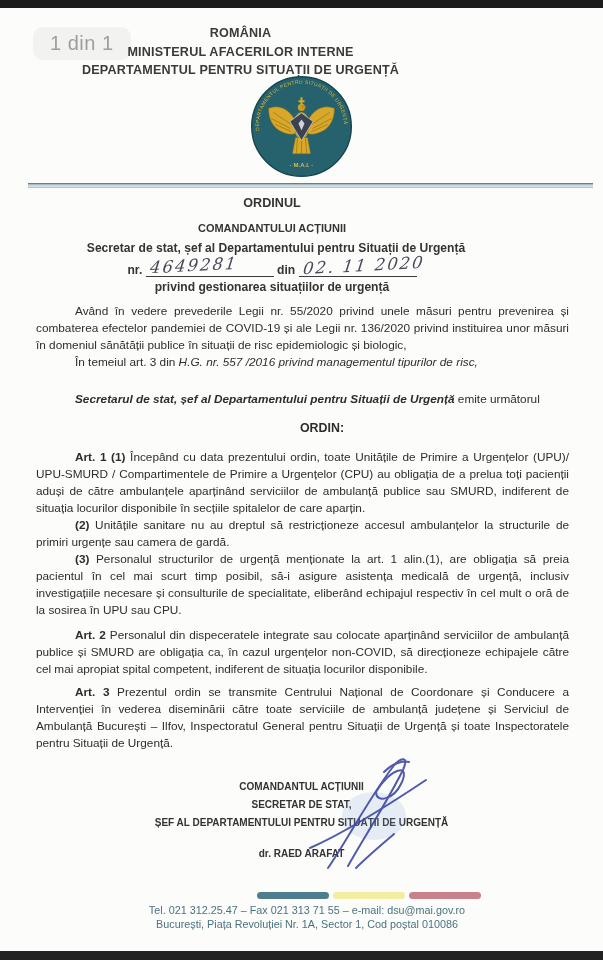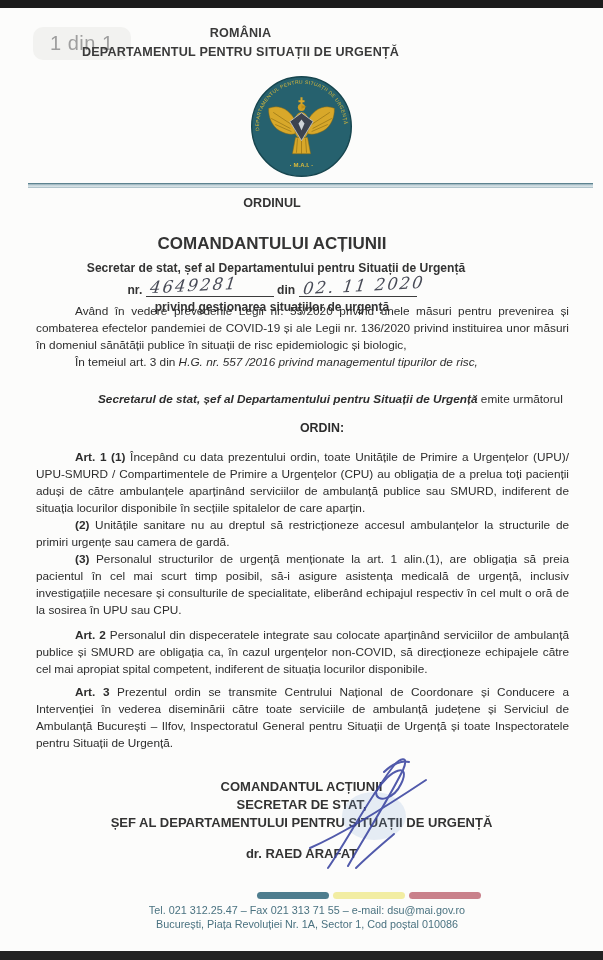--- a/index.html
+++ b/index.html
@@ -22,62 +22,63 @@
     font-weight:bold; font-size:12.6px; line-height:18.5px; color:#3a3a3a; letter-spacing:0.2px; }
 
   .emblem { position:absolute; top:76px; left:251px; width:101px; height:101px; }
 
   .divider { position:absolute; top:183px; left:28px; width:565px; height:5px;
     background:linear-gradient(#93aeb8, #dfe9ec 55%, #9fb6bf);
     border-top:1px solid #5d8390; }
 
   .title-block { position:absolute; top:196px; left:0; width:544px; text-align:center; color:#343434; }
   .t-ordinul { font-weight:bold; font-size:12.6px; }
-  .t-comand  { font-weight:bold; font-size:17px; margin-top:24px; }
+  .t-comand  { font-weight:bold; font-size:11px; margin-top:12px; }
   .t-secretar{ font-weight:bold; font-size:12.1px; margin-top:7px;padding-left:8px; }
   .t-nrline  { font-size:12.1px; font-weight:bold; margin-top:2px; height:22px; color:#333; }
   .t-privind { font-weight:bold; font-size:12.1px; margin-top:1px; }
   .hw-slot { display:inline-block; border-bottom:1.6px solid #3c3c3c; text-align:left; vertical-align:bottom; padding:0 6px 0 4px; }
   .hw-slot.nr  { width:128px; }
   .hw-slot.din { width:118px; }
   .hw { display:inline-block; font-family:"DejaVu Serif", serif; font-style:italic; font-weight:normal;
         font-size:16.5px; color:#474a56; letter-spacing:2px;
         transform:rotate(-3deg) skewX(-10deg) translateY(-1px); white-space:nowrap; }
 
   .doc-body { position:absolute; top:303px; left:36px; width:533px;
     font-size:11.8px; line-height:17px; text-align:justify; color:#2d2d2d; }
   .doc-body p { text-indent:39px; }
   .mb20 { margin-bottom:20px; } .mb12 { margin-bottom:12px; }
   .mb8 { margin-bottom:8px; } .mb6 { margin-bottom:6px; }
   .h-ordin { text-align:center; font-weight:bold; font-size:12.4px; margin:8px 0 12px 0; text-indent:0; }
   .ital { font-style:italic; }
-  .bital { font-style:italic; font-weight:bold;margin-left:23px; }
+  .bital { font-style:italic; font-weight:bold; }
 
   .sig-block { position:absolute; top:778px; left:0; width:603px; text-align:center;
-    font-weight:bold; font-size:13px; line-height:18px; color:#333; }
+    font-weight:bold; font-size:10px; line-height:18px; color:#333; }
   .sig-name { margin-top:13px; }
   .signature-svg { position:absolute; top:750px; left:296px; width:152px; height:128px; pointer-events:none; }
 
   .flag-strip { position:absolute; top:892px; left:257px; width:224px; height:7px; display:flex; gap:4px; }
   .flag-seg { flex:1; border-radius:3.5px; }
 
   .doc-footer { position:absolute; top:904px; left:0; width:603px; text-align:center;
     font-size:10.8px; line-height:13.8px; color:#4a7280;padding-left:11px; }
 </style>
 </head>
 <body>
 
 <div class="page">
 
   <div class="bar-top"></div>
 
   <div class="page-badge">1 din 1</div>
 
   <div class="doc-header">
     <div>ROMÂNIA</div>
+    <div>MINISTERUL AFACERILOR INTERNE</div>
     <div>DEPARTAMENTUL PENTRU SITUAȚII DE URGENȚĂ</div>
   </div>
 
   <svg class="emblem" viewBox="0 0 100 100">
     <circle cx="50" cy="50" r="49.3" fill="#26616e"></circle>
     <circle cx="50" cy="50" r="49.3" fill="none" stroke="#16454e" stroke-width="1.4"></circle>
     <defs>
       <path id="ringTop" d="M 8.5,56 A 42,42 0 1 1 91.5,56" fill="none"></path>
     </defs>
     <text font-size="4.9" fill="#dcbb3a" letter-spacing="0.4" font-family="Liberation Sans, sans-serif">

